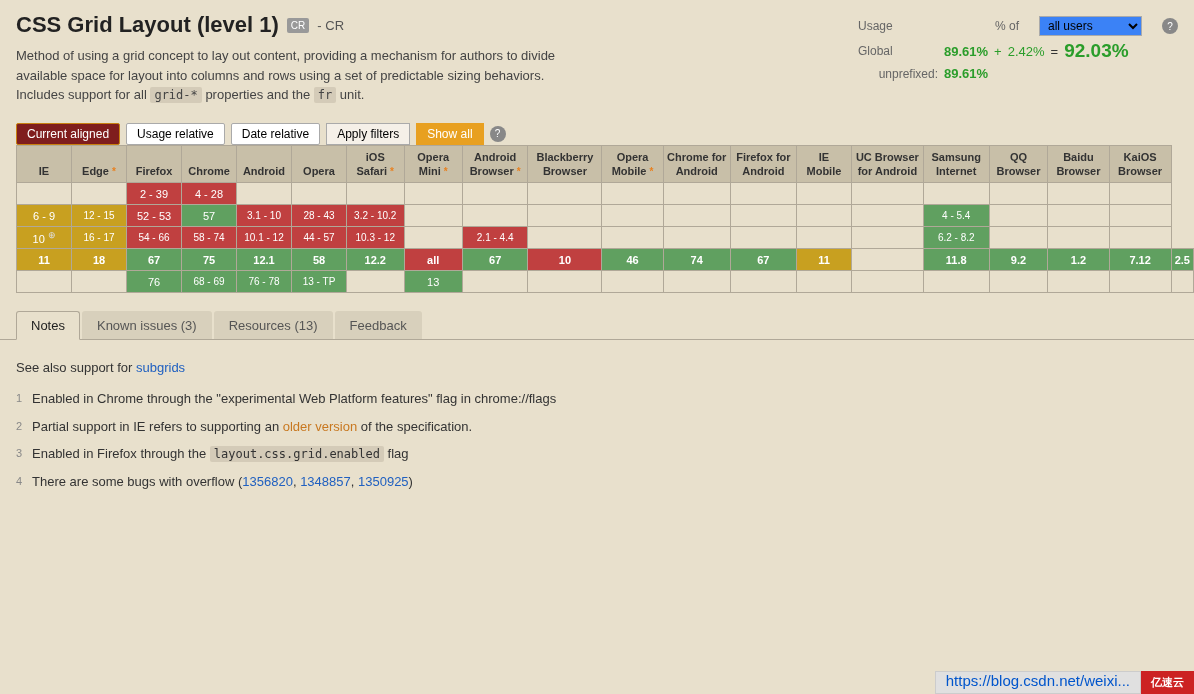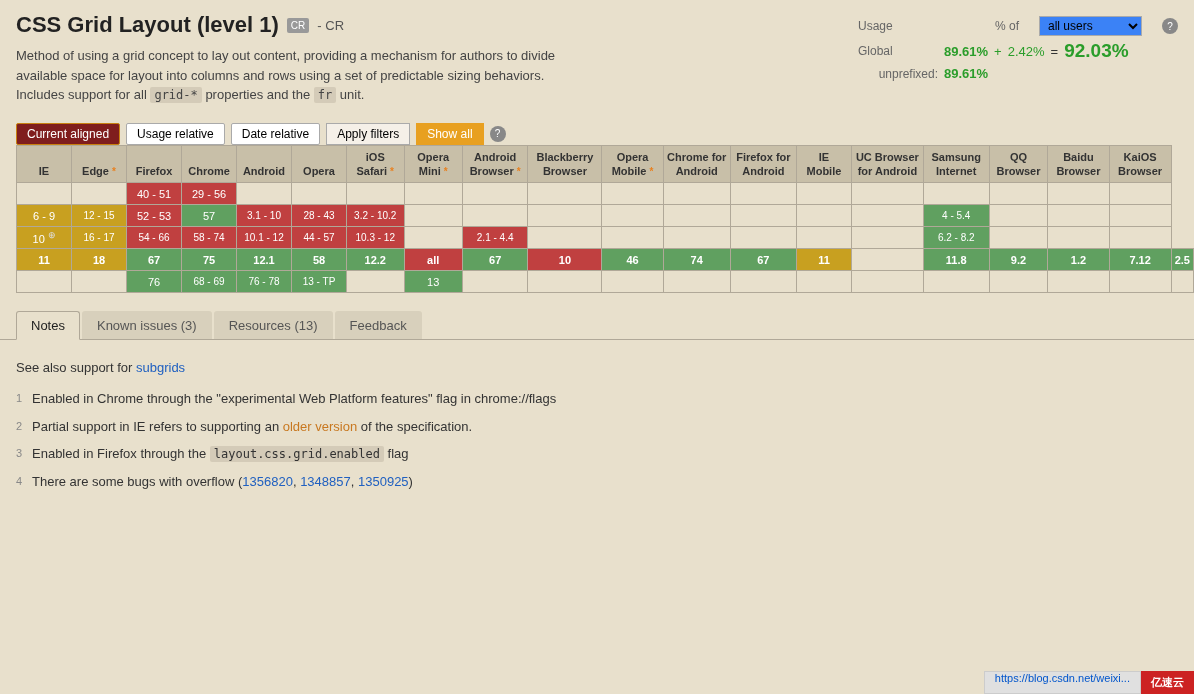--- a/index.html
+++ b/index.html
@@ -288,21 +288,21 @@
       position: fixed;
       bottom: 0;
       right: 0;
       display: flex;
       gap: 0;
     }
 
     .bottom-link {
       background: #e0e0e0;
       padding: 0 10px;
-      font-size: 11px;
+      font-size: 15px;
       color: #0055cc;
       text-decoration: none;
       border: 1px solid #ccc;
     }
 
     .bottom-logo {
       background: #cc2222;
       color: white;
       padding: 4px 10px;
       font-size: 11px;
@@ -396,42 +396,42 @@
           <th class="browser-header">IE Mobile</th>
           <th class="browser-header">UC Browser for Android</th>
           <th class="browser-header">Samsung Internet</th>
           <th class="browser-header">QQ Browser</th>
           <th class="browser-header">Baidu Browser</th>
           <th class="browser-header">KaiOS Browser</th>
         </tr>
       </thead>
       <tbody>
 
-
         <tr>
           <td class="cell-empty"></td>
           <td class="cell-empty"></td>
-          <td class="cell-red">40 - 51</td>
-          <td class="cell-red">29 - 56</td>
+          <td class="cell-red">2 - 39</td>
+          <td class="cell-red">4 - 28</td>
           <td class="cell-empty"></td>
           <td class="cell-empty"></td>
           <td class="cell-empty"></td>
           <td class="cell-empty"></td>
           <td class="cell-empty"></td>
           <td class="cell-empty"></td>
           <td class="cell-empty"></td>
           <td class="cell-empty"></td>
           <td class="cell-empty"></td>
           <td class="cell-empty"></td>
           <td class="cell-empty"></td>
           <td class="cell-empty"></td>
           <td class="cell-empty"></td>
           <td class="cell-empty"></td>
           <td class="cell-empty"></td>
         </tr>
+
 
         <tr>
           <td class="cell-yellow">6 - 9</td>
           <td class="cell-yellow" style="font-size:10px;">12 - 15</td>
           <td class="cell-red">52 - 53</td>
           <td class="cell-green">57</td>
           <td class="cell-red" style="font-size:10px;">3.1 - 10</td>
           <td class="cell-red" style="font-size:10px;">28 - 43</td>
           <td class="cell-red" style="font-size:10px;">3.2 - 10.2</td>
           <td class="cell-empty"></td>

